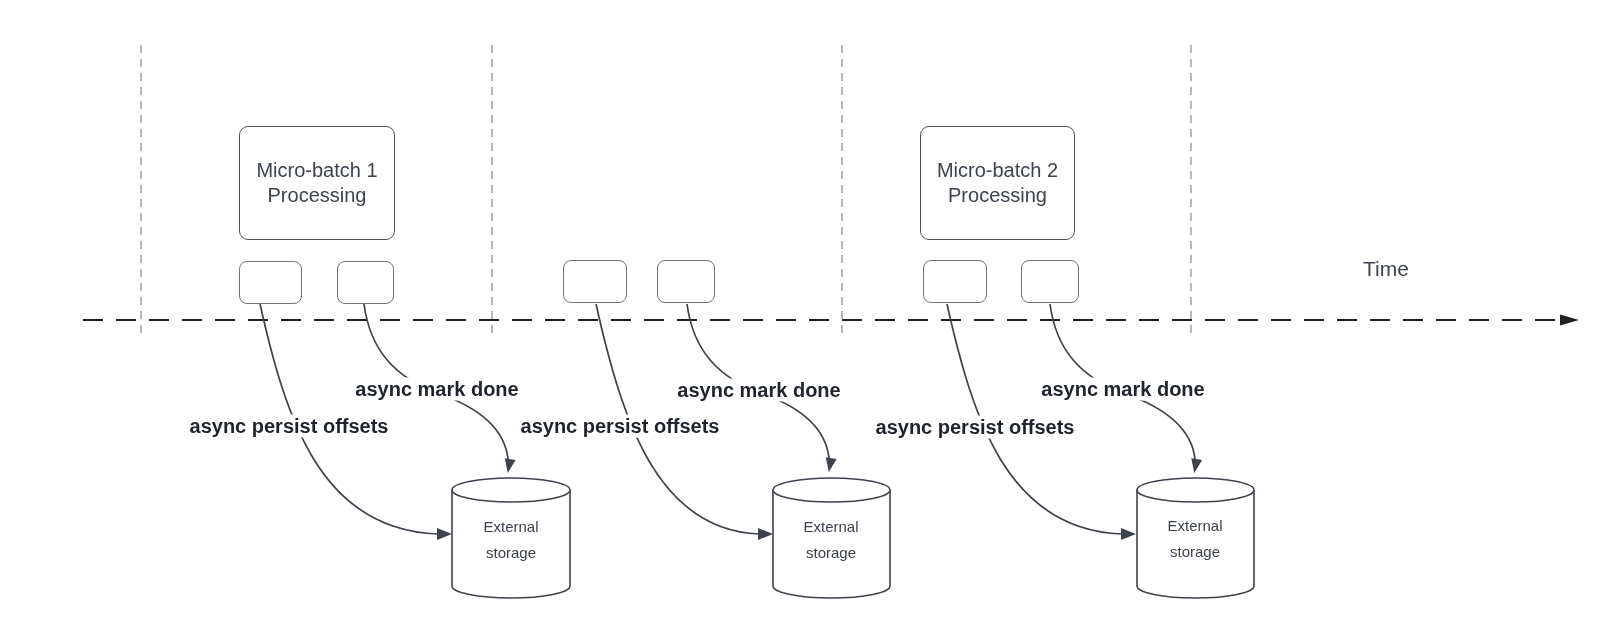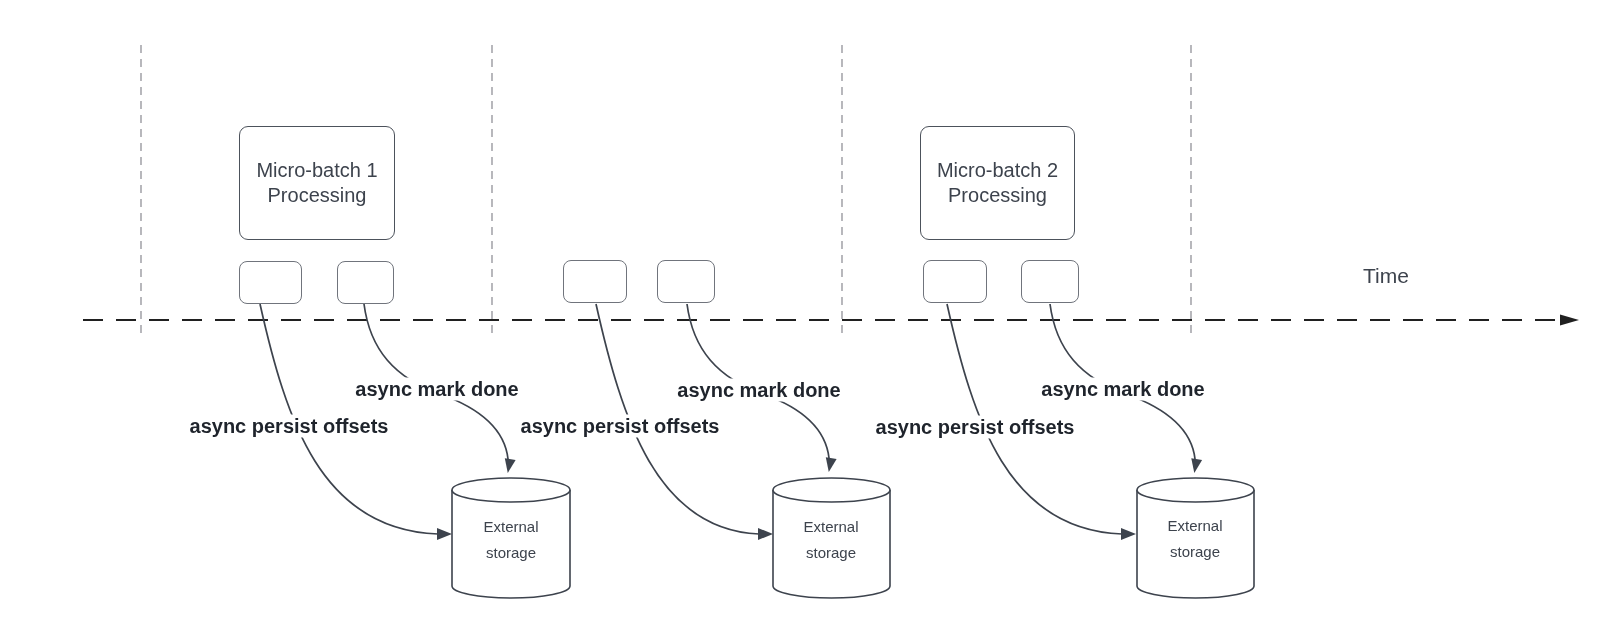--- a/index.html
+++ b/index.html
@@ -130,15 +130,15 @@
   <div class="arrow-label" style="left:759px;top:390px;">async mark done</div>
   <div class="storage-label" style="left:831px;top:540px;">External storage</div>
 
   <div class="panel-box" style="left:920px;top:126px;width:155px;height:114px;">Micro-batch 2 Processing</div>
   <div class="mini-box" style="left:923px;top:260px;width:64px;height:43px;"></div>
   <div class="mini-box" style="left:1021px;top:260px;width:58px;height:43px;"></div>
   <div class="arrow-label" style="left:975px;top:427px;">async persist offsets</div>
   <div class="arrow-label" style="left:1123px;top:389px;">async mark done</div>
   <div class="storage-label" style="left:1195px;top:539px;">External storage</div>
 
-  <div class="time-label" style="left:1386px;top:269px;margin-top:7px;">Time</div>
+  <div class="time-label" style="left:1386px;top:269px;">Time</div>
 
 </div>
 
 </body></html>

